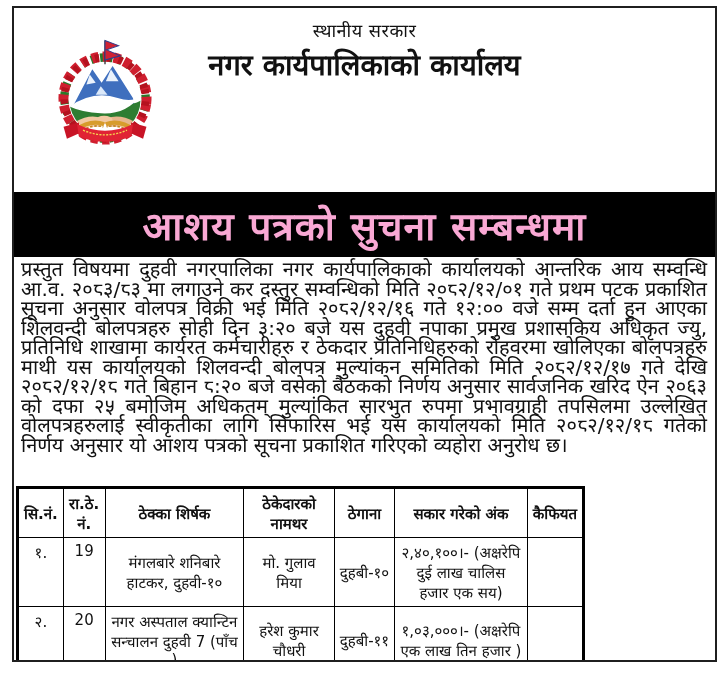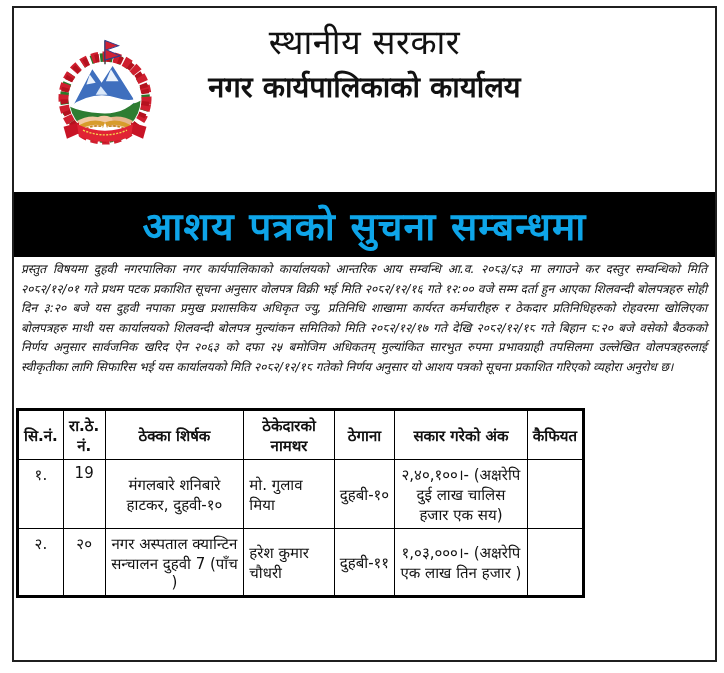--- a/index.html
+++ b/index.html
@@ -13,58 +13,57 @@
   .page-frame{
     position:absolute; left:12px; top:6px; width:705px; height:656px;
     border:2px solid #1f1f1f;
     background:#fff;
     overflow:hidden;
   }
   
   .letterhead{ position:relative; height:184px; }
   .emblem-wrap{ position:absolute; left:36px; top:22px; width:110px; height:126px; }
   .head-lines{ text-align:center; padding-top:10px; }
-  .gov-line   { font-size:34px; font-weight:500; letter-spacing:0.5px; }
+  .gov-line   { font-size:18px; font-weight:500; letter-spacing:0.5px; }
   .muni-line  { font-size:42px; font-weight:bold; line-height:1.15; }
   .office-line{ font-size:29px; font-weight:bold; margin-top:2px; }
   .addr-line  { font-size:23px; font-weight:bold; margin-top:3px; }
   
   .banner{
-    background:#000; color:#0ea5e9;
+    background:#000; color:#f9a8d4;
     height:65px; display:flex; align-items:center; justify-content:center;
   }
   .banner span{ font-size:39px; font-weight:bold; letter-spacing:1px; }
   
   .pub-date{
     text-align:right; font-weight:bold; font-size:16.5px;
     padding:7px 14px 0 0;
   }
   .body-text{
     padding:3px 8px 0 7px;
-    font-size:12px; line-height:19.5px;
+    font-size:20px; line-height:19.5px;
     text-align:justify;
-    font-style:italic;
   }
   
   table.notice-table{
     border-collapse:collapse;
     width:569px;
     margin:31px 0 12px 2px;
     border:3px solid #000000;
   }
   .notice-table th, .notice-table td{
     border:1.6px solid #000;
     font-size:15px;
     padding:4px 5px;
   }
   .notice-table th{ font-weight:bold; text-align:center; height:50px; }
   .notice-table td{ height:53px; }
   .c-center{ text-align:center; vertical-align:middle; }
   .c-top   { text-align:center; vertical-align:top; padding-top:6px; }
-  .c-left  { text-align:left;  vertical-align:middle; }
+  .c-left  { text-align:center;  vertical-align:middle; }
 </style>
 </head>
 <body>
 
 <div class="page-frame">
 
   <div class="letterhead">
     <div class="emblem-wrap">
       <svg viewBox="0 0 130 140" width="110" height="126">
         <defs>
@@ -144,21 +143,21 @@
         <td class="c-top">१.</td>
         <td class="c-top">19</td>
         <td class="c-center">मंगलबारे शनिबारे हाटकर, दुहवी-१०</td>
         <td class="c-left">मो. गुलाव मिया</td>
         <td class="c-center">दुहबी-१०</td>
         <td class="c-center">२,४०,१००।- (अक्षरेपि दुई लाख चालिस हजार एक सय)</td>
         <td class="c-center"></td>
       </tr>
       <tr>
         <td class="c-top">२.</td>
-        <td class="c-top">२०</td>
+        <td class="c-top">20</td>
         <td class="c-center">नगर अस्पताल क्यान्टिन सन्चालन दुहवी 7 (पाँच )</td>
         <td class="c-left">हरेश कुमार चौधरी</td>
         <td class="c-center">दुहबी-११</td>
         <td class="c-center">१,०३,०००।- (अक्षरेपि एक लाख तिन हजार )</td>
         <td class="c-center"></td>
       </tr>
     </tbody>
   </table>
 
 </div>

